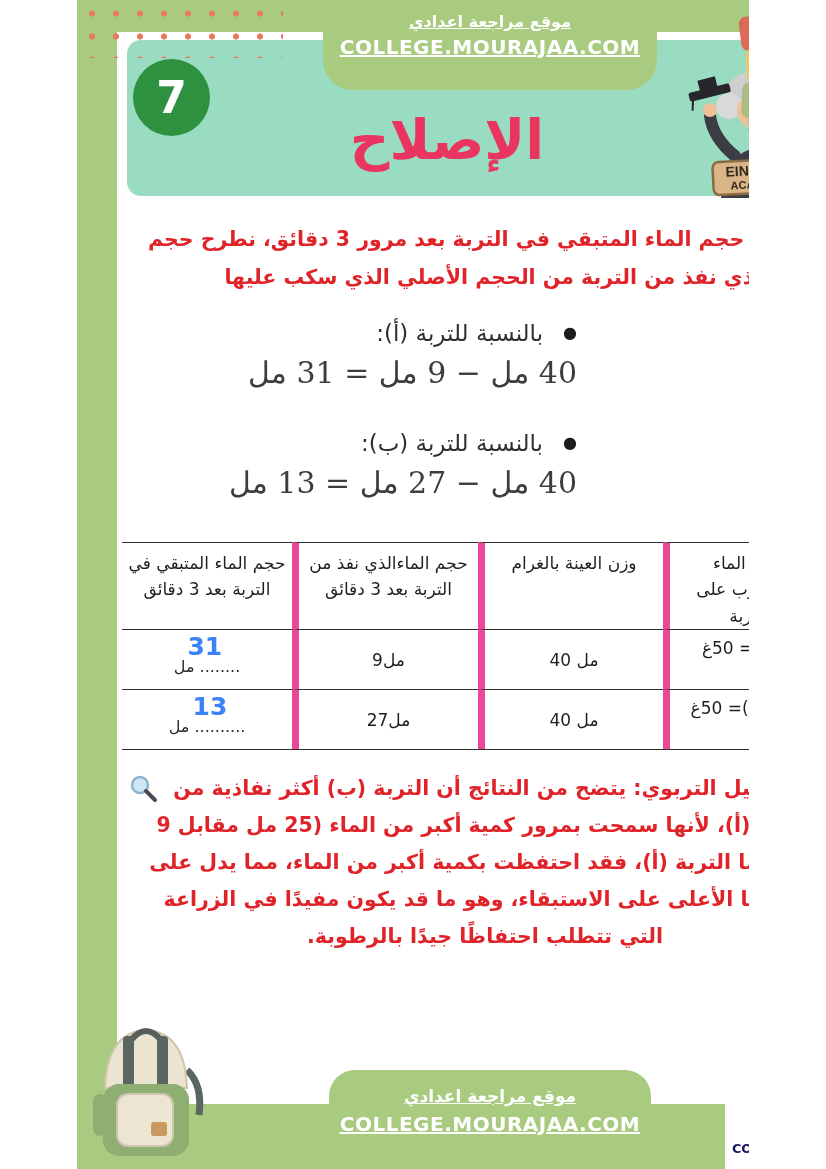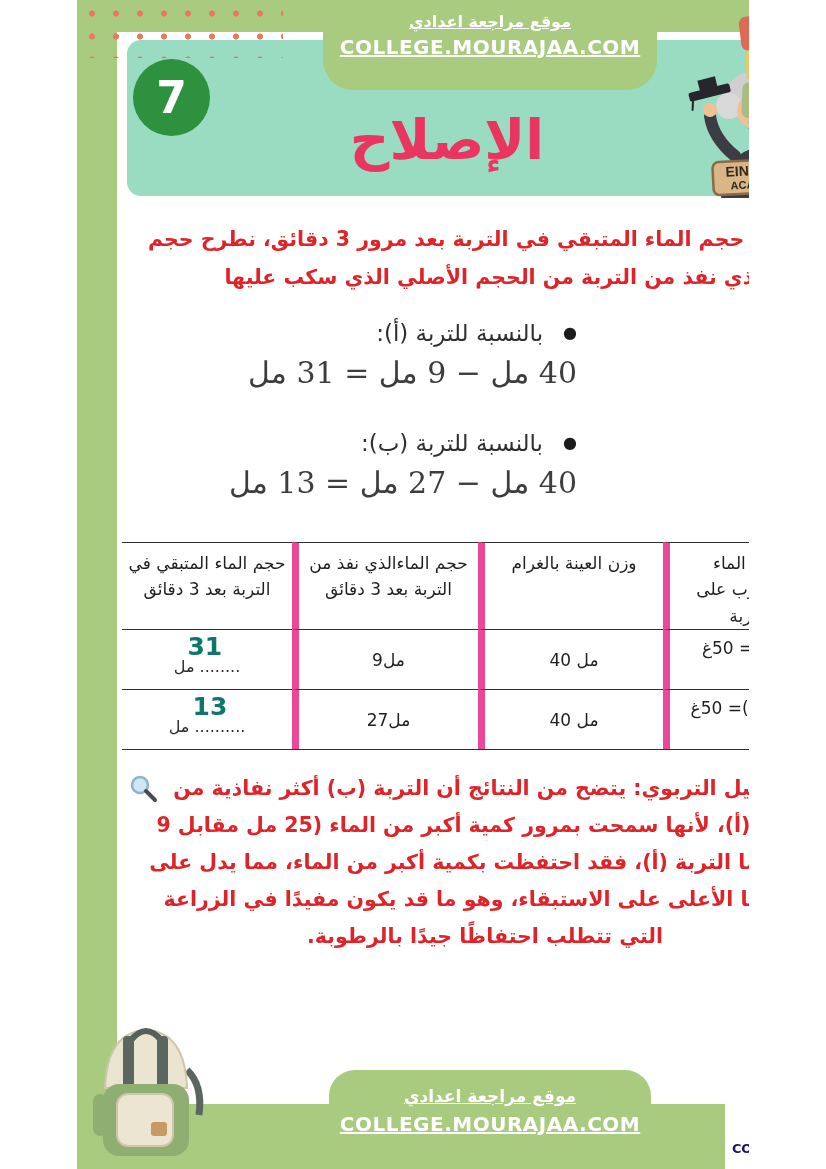--- a/index.html
+++ b/index.html
@@ -61,21 +61,21 @@
     direction:rtl; display:grid; grid-template-columns:164px 185px 186px 170px;
     border-bottom:1px solid #2f2f2f; color:#1f1f1f;
   }
   .cell { border-left:7px solid #ec4899; border-top:1px solid #2f2f2f; min-height:60px;
           display:flex; align-items:center; justify-content:center; font-size:17px; text-align:center; }
   .cell:nth-child(4n) { border-left:none; }
   .cell.hdr { min-height:62px; align-items:flex-start; padding:7px 6px 0 6px; line-height:1.55; }
   .cell.sample { align-items:flex-start; justify-content:flex-start; padding:8px 12px 0 4px; text-align:right; }
   .dotwrap { position:relative; direction:rtl; padding-top:13px; font-size:16px; color:#2a2a2a; white-space:nowrap; }
   .dotwrap .dots { letter-spacing:1.5px; }
-  .rednum { position:absolute; top:-12px; right:18px; color:#0f766e; font-size:25px; font-weight:bold; }
+  .rednum { position:absolute; top:-12px; right:18px; color:#3b82f6; font-size:25px; font-weight:bold; }
   
   .analysis {
     position:absolute; left:70px; top:770px; width:676px; z-index:4;
     direction:rtl; text-align:center; color:#e02328; font-weight:bold;
     font-size:20.5px; line-height:37px;
   }
   .magnifier { position:absolute; left:52px; top:774px; z-index:5; }
   
   .chevrons { position:absolute; left:730px; top:786px; width:96px; height:270px; z-index:5; }
   .chevrons svg { position:absolute; left:0; }

